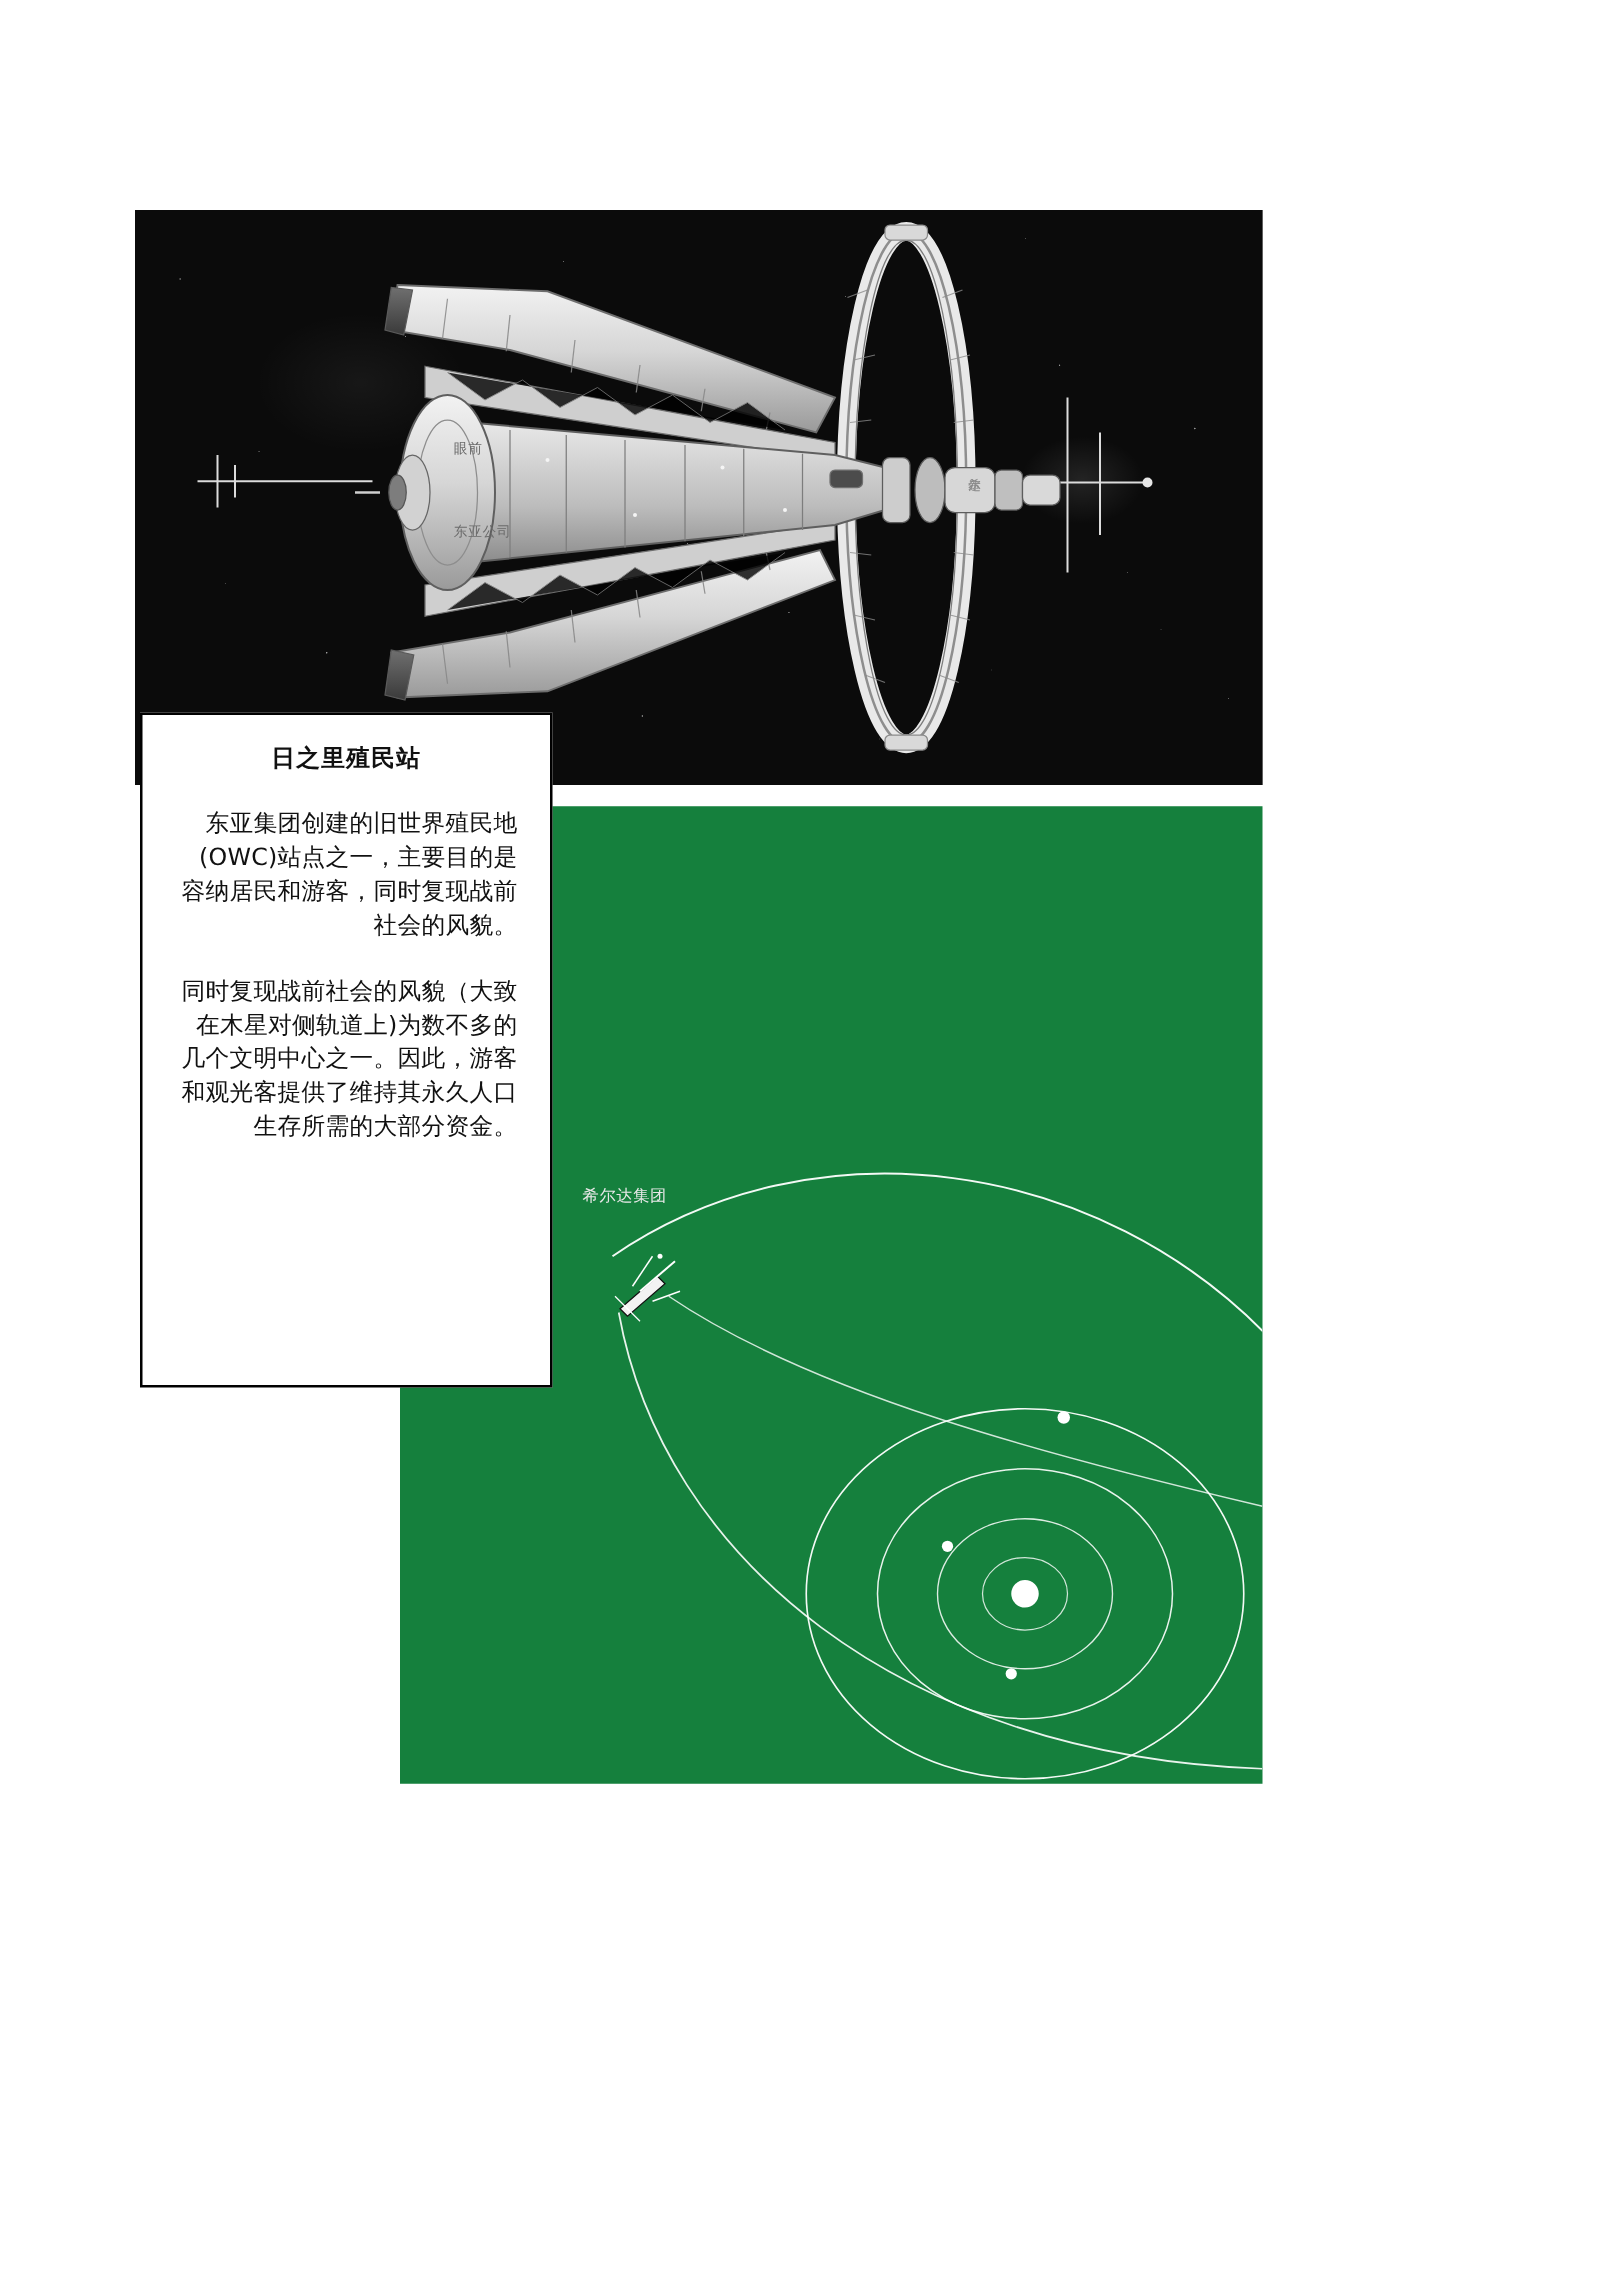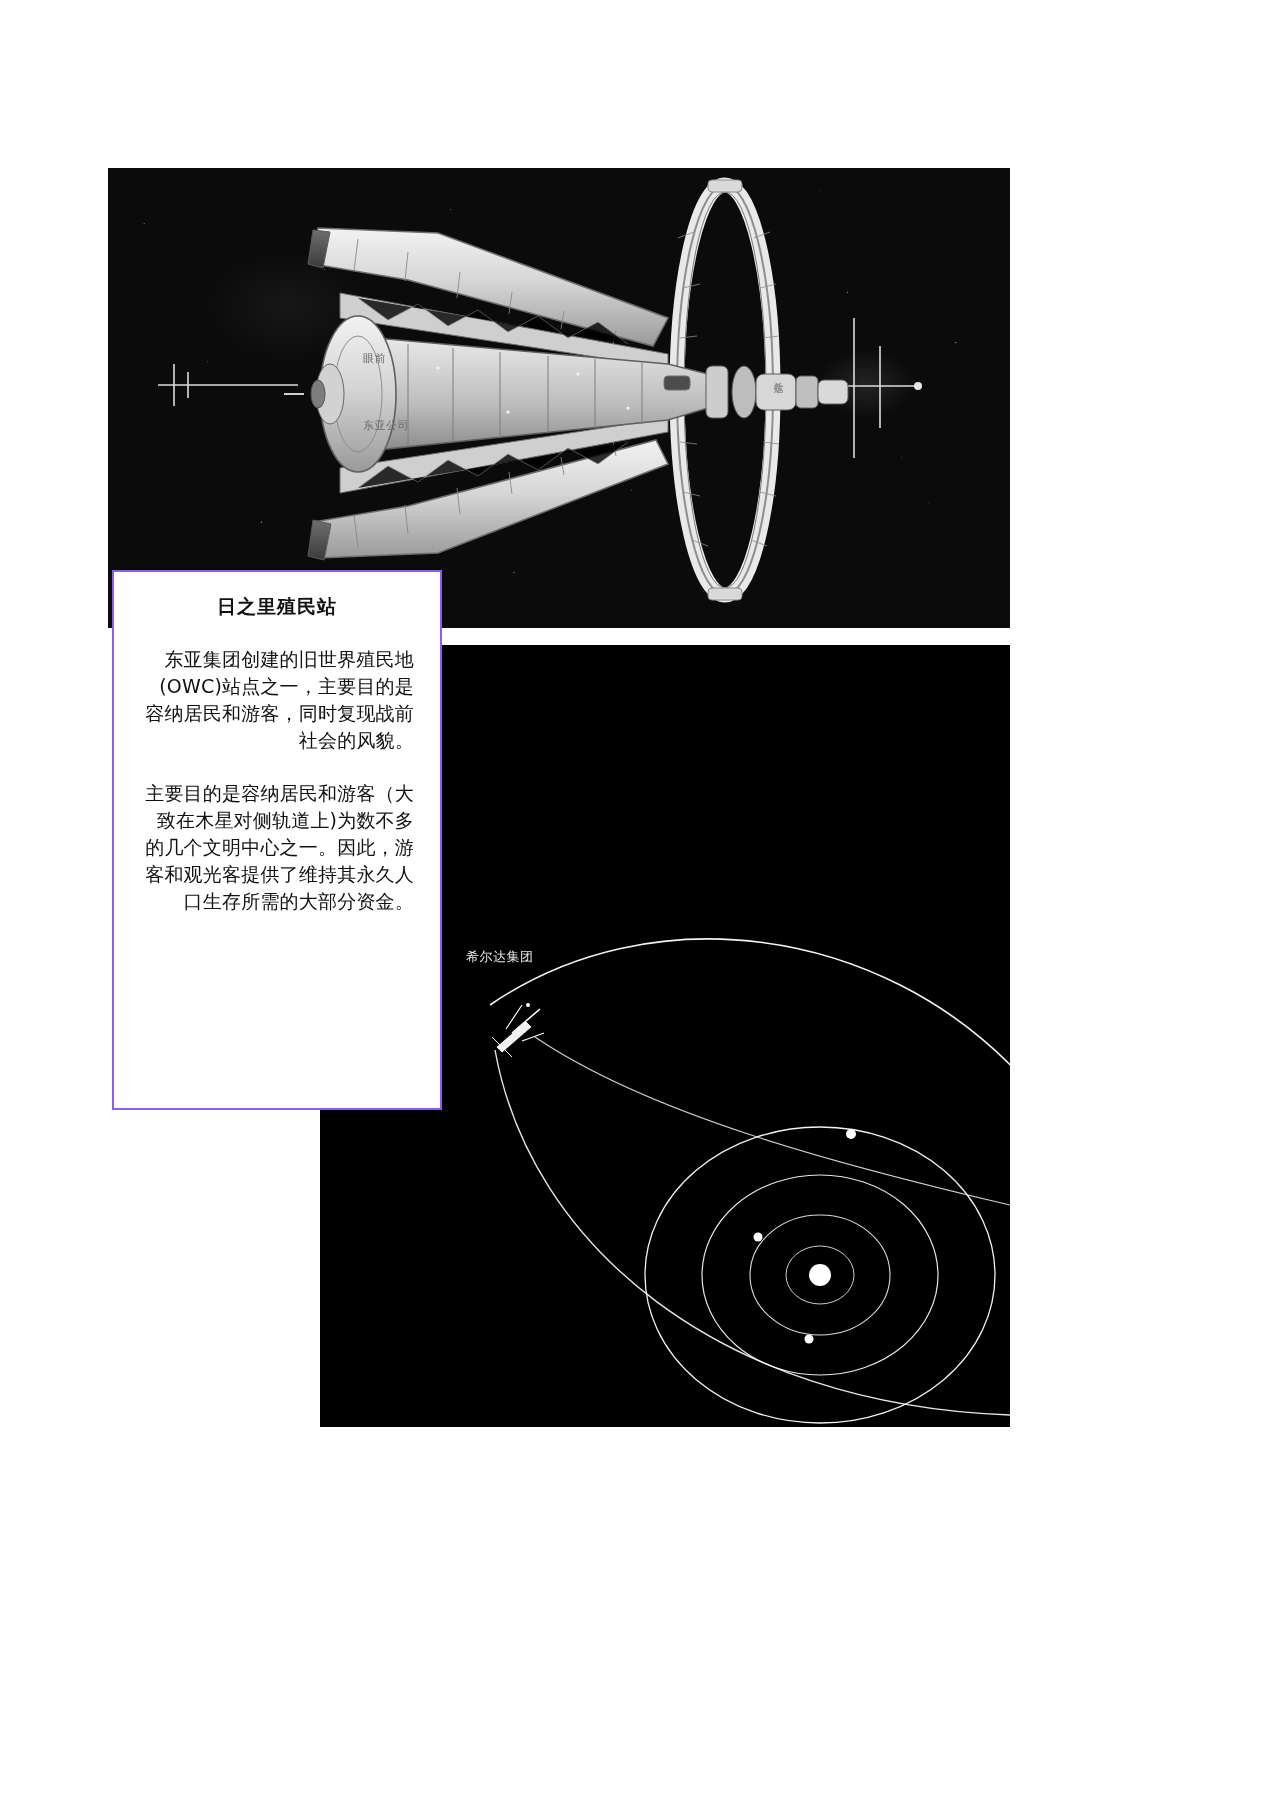--- a/index.html
+++ b/index.html
@@ -80,41 +80,41 @@
     font-size: 10px;
   }
 
   
   .panel-orbit {
     position: absolute;
     left: 320px;
     top: 645px;
     width: 690px;
     height: 782px;
-    background: #000000;
+    background: #15803d;
     overflow: hidden;
   }
   .label-hilda {
     position: absolute;
     left: 146px;
     top: 303px;
     color: #e8e8e8;
     font-size: 13px;
     letter-spacing: .5px;
   }
 
   
   .caption-box {
     position: absolute;
     left: 112px;
     top: 570px;
     width: 330px;
     height: 540px;
     background: #ffffff;
-    border: 2px solid #8b5cf6;
+    border: 2px solid #000000;
     box-sizing: border-box;
     padding: 22px 26px 4px 26px;
   }
   .caption-title {
     font-size: 19px;
     font-weight: bold;
     color: #111;
     text-align: center;
     letter-spacing: 1px;
     margin-bottom: 26px;
@@ -287,16 +287,16 @@
         <path d="M-18 2 L 2 22" stroke="#ffffff" stroke-width="1"></path>
       </g>
     </svg>
 
     <div class="label-hilda">希尔达集团</div>
   </div>
 
   <div class="caption-box">
     <div class="caption-title">日之里殖民站</div>
     <p class="caption-p">东亚集团创建的旧世界殖民地(OWC)站点之一，主要目的是容纳居民和游客，同时复现战前社会的风貌。</p>
-    <p class="caption-p">主要目的是容纳居民和游客（大致在木星对侧轨道上)为数不多的几个文明中心之一。因此，游客和观光客提供了维持其永久人口生存所需的大部分资金。</p>
+    <p class="caption-p">同时复现战前社会的风貌（大致在木星对侧轨道上)为数不多的几个文明中心之一。因此，游客和观光客提供了维持其永久人口生存所需的大部分资金。</p>
   </div>
 
 </div>
 
 </body></html>

